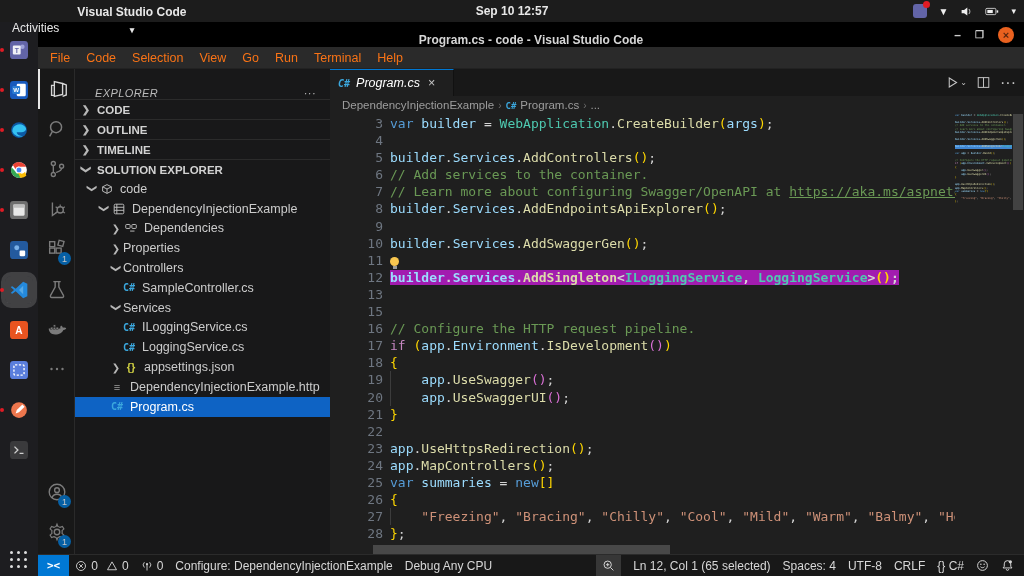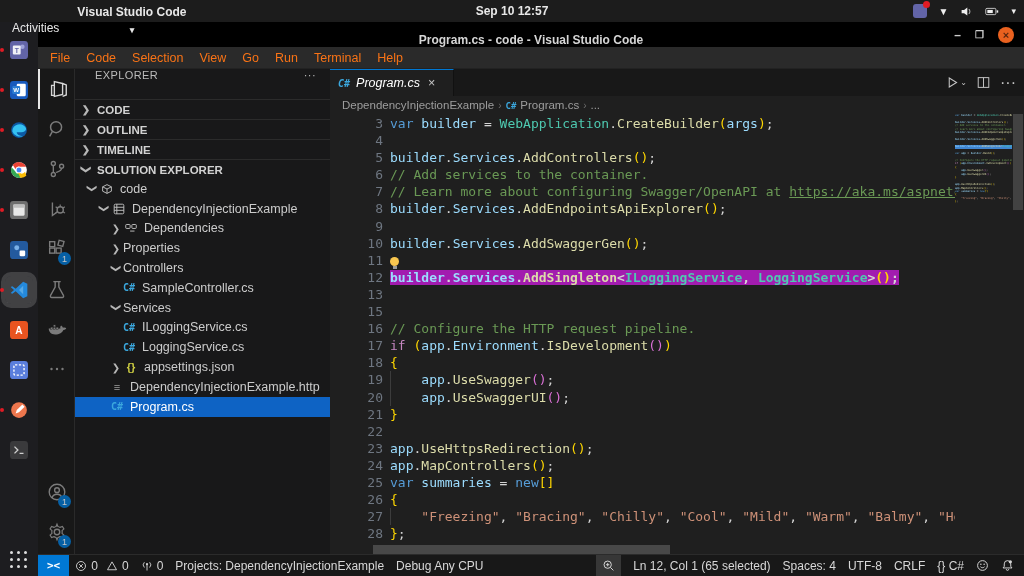--- a/index.html
+++ b/index.html
@@ -33,21 +33,21 @@
 
   
   #activitybar { width:37px; background:#181818; border-right:1px solid #2a2a2a; position:relative; }
   .act-item { width:37px; height:40px; display:flex; align-items:center; justify-content:center; position:relative; opacity:.75; }
   .act-item.active { opacity:1; border-left:2px solid #e7e7e7; }
   .act-badge { position:absolute; right:4px; bottom:4px; min-width:13px; height:13px; border-radius:50%; background:#0078d4; color:#fff; font-size:9px; display:flex; align-items:center; justify-content:center; }
   #act-bottom { position:absolute; bottom:2px; left:0; width:37px; }
 
   
   #sidebar { width:255px; background:#181819; color:#cccccc; font-size:12.5px; position:relative; }
-  #sb-header { height:30px; display:flex; align-items:flex-start; justify-content:space-between; padding:0 14px 0 20px; color:#bbbbbb; font-size:11px; letter-spacing:.4px; }
+  #sb-header { height:30px; display:flex; align-items:flex-end; justify-content:space-between; padding:0 14px 0 20px; color:#bbbbbb; font-size:11px; letter-spacing:.4px;font-style:italic; }
   .sb-section { height:20px; display:flex; align-items:center; gap:4px; padding-left:4px; font-weight:bold; font-size:11.5px; color:#d2d2d2; border-top:1px solid #2b2b2b; }
   .chev { width:14px; text-align:center; color:#b6b6b6; font-size:10px; display:inline-block; flex:none; }
   .chev.down { transform:rotate(90deg); }
   #tree { margin-top:0; }
   .tree-row { height:19.8px; display:flex; align-items:center; font-size:12.5px; color:#cccccc; white-space:nowrap; }
   .tree-row.selected { background:#0e63c4; color:#ffffff; }
   .tree-icon { width:16px; height:16px; margin-right:5px; flex:none; display:flex; align-items:center; justify-content:center; font-size:10px; }
   .csharp-ic { color:#3ba7dd; font-weight:bold; font-size:10px; font-family:"DejaVu Sans Mono",monospace; }
   .json-ic { color:#cbcb41; font-weight:bold; font-size:11px; }
   .http-ic { color:#9f9f9f; font-size:11px; }
@@ -541,21 +541,21 @@
         </svg>
       <span>0</span>
     </div>
     <div class="sb-item">
       <svg class="ic" width="12" height="12" viewBox="0 0 16 16">
           <path d="M8 6v8M4.5 3a5 5 0 0 0 0 7M11.5 3a5 5 0 0 1 0 7" fill="none" stroke="#d7d7d7" stroke-width="1.2"></path>
           <circle cx="8" cy="5.5" r="1.4" fill="#d7d7d7"></circle>
         </svg>
       <span>0</span>
     </div>
-    <div class="sb-item">Projects: DependencyInjectionExample</div>
+    <div class="sb-item">Configure: DependencyInjectionExample</div>
     <div class="sb-item">Debug Any CPU</div>
 
     <div id="sb-right">
       <div class="sb-item" id="zoom-btn">
         <svg class="ic" width="13" height="13" viewBox="0 0 16 16">
             <circle cx="7" cy="7" r="4.5" fill="none" stroke="#d7d7d7" stroke-width="1.2"></circle>
             <path d="M10.5 10.5 14 14M5 7h4M7 5v4" stroke="#d7d7d7" stroke-width="1.2"></path>
           </svg>
       </div>
       <div class="sb-item">Ln 12, Col 1 (65 selected)</div>

